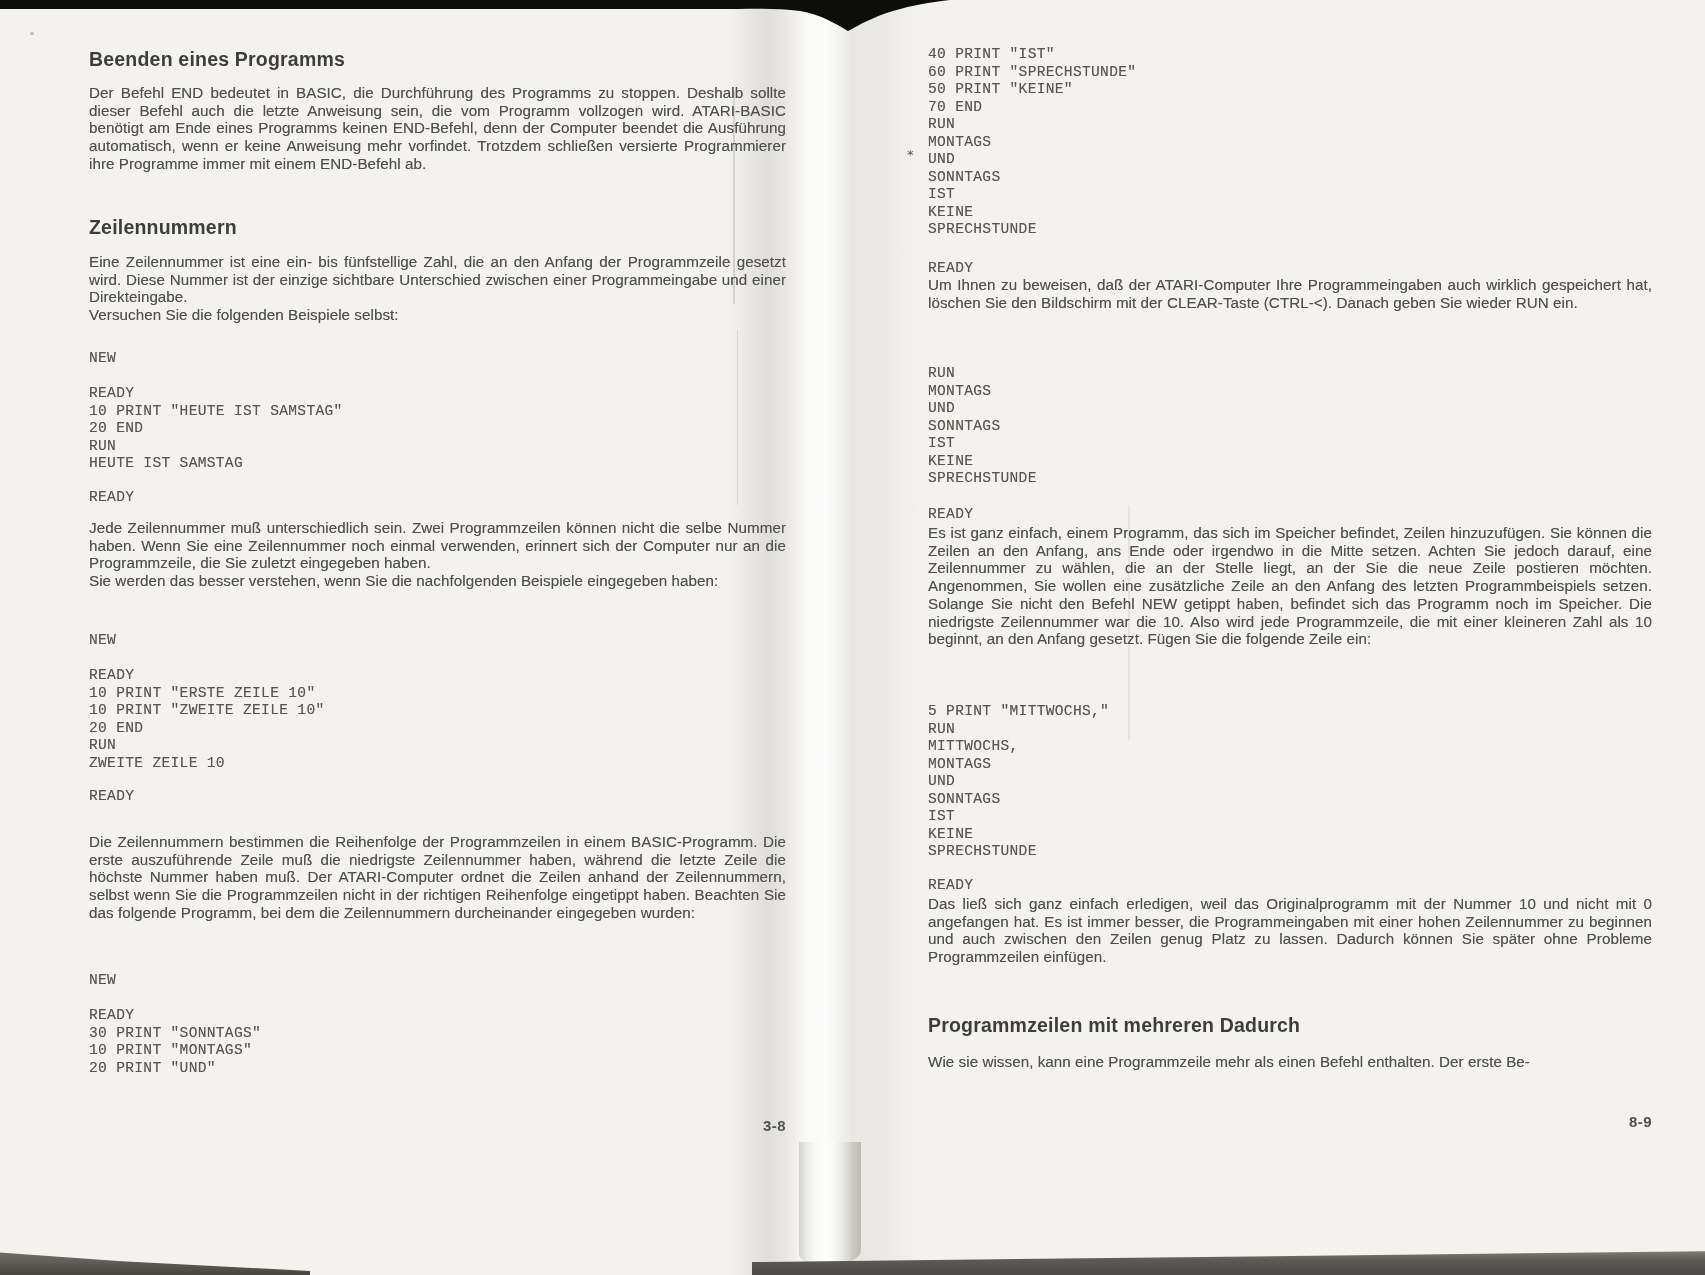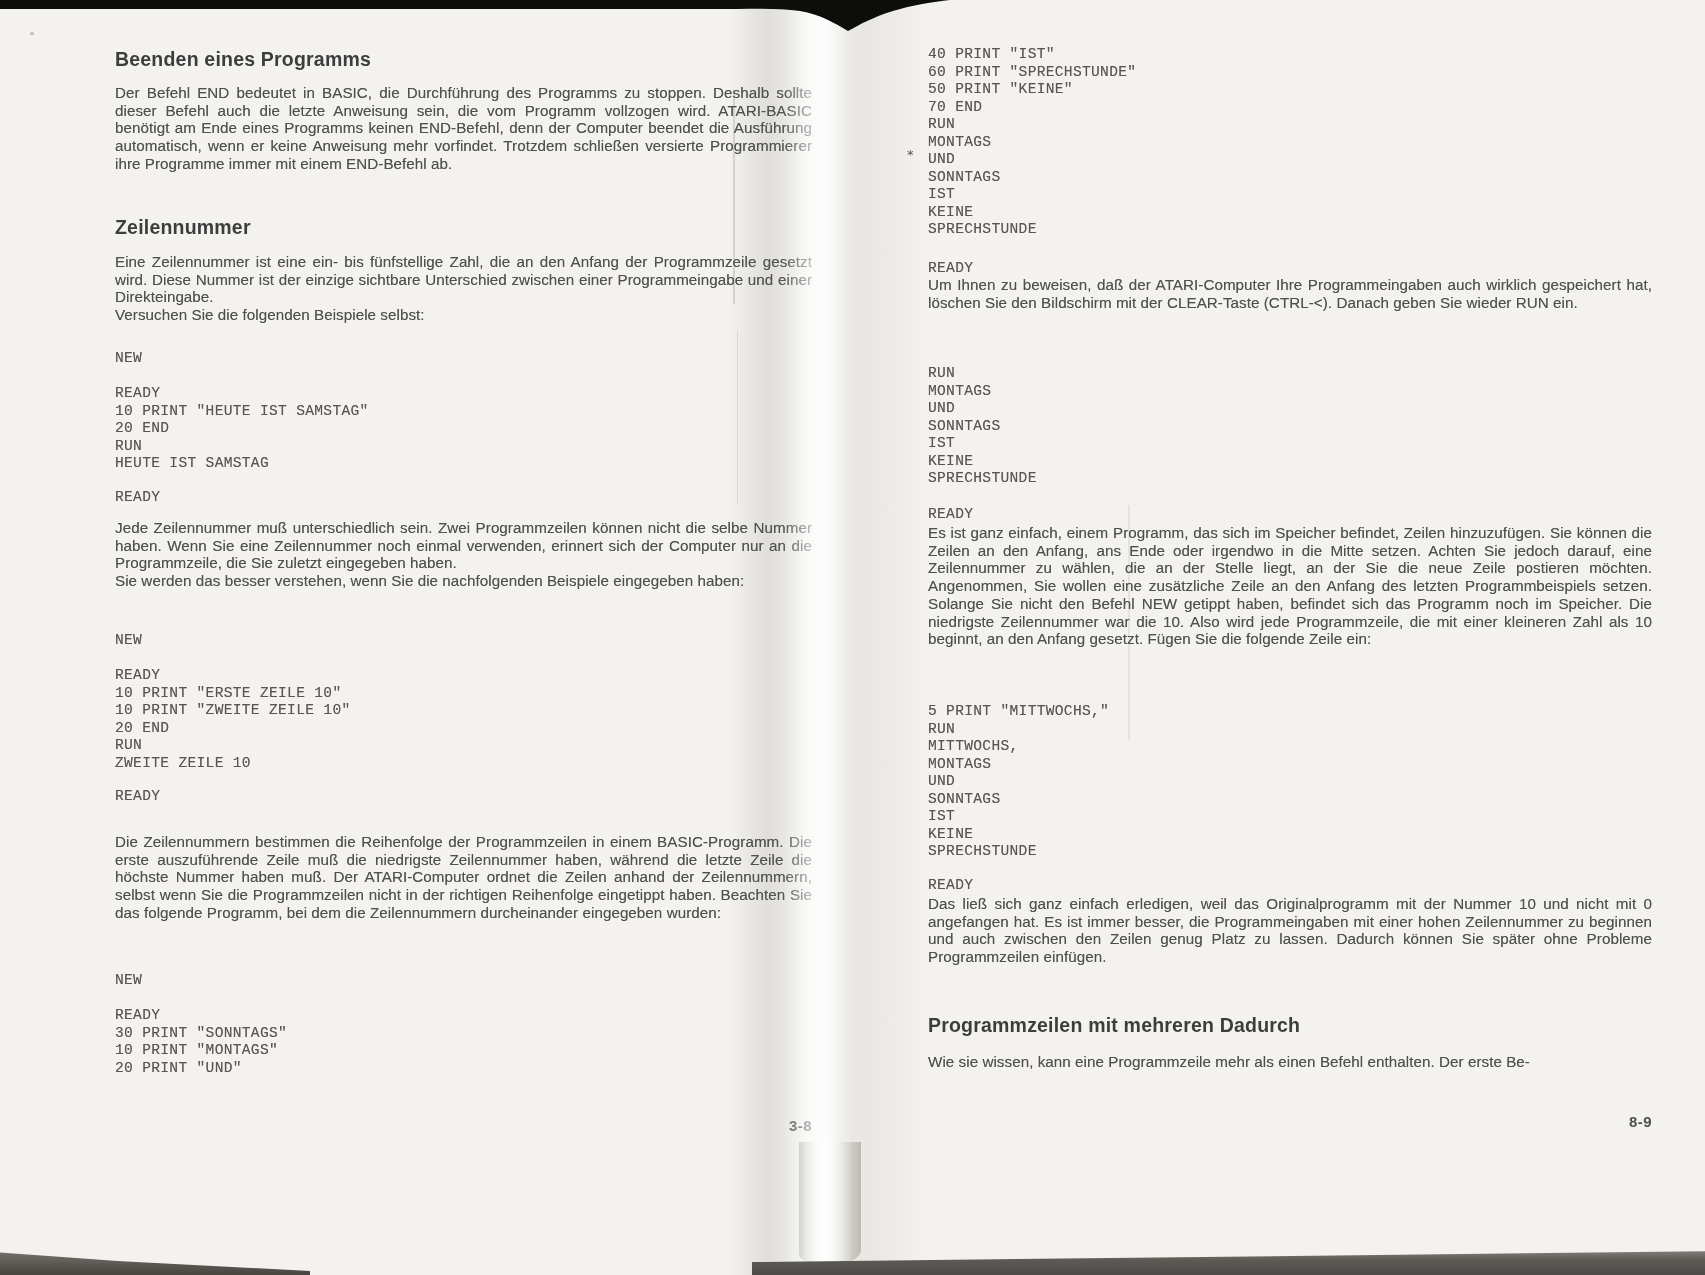--- a/index.html
+++ b/index.html
@@ -22,21 +22,21 @@
   .c{
     position:absolute;font-family:"Liberation Mono","DejaVu Sans Mono",monospace;
     font-size:14.6px;line-height:17.5px;color:#585650;white-space:pre-line;
     letter-spacing:.3px;text-shadow:0 0 .3px rgba(95,93,88,.5);
   }
   .pg{
     position:absolute;font-size:15px;color:#4f4f4f;text-align:right;
     letter-spacing:.4px;font-weight:bold;margin-top:7px;
   }
   
-  .lp{left:115px;width:697px;}
+  .lp{left:89px;width:697px;}
   
   .rp{left:928px;width:724px;}
 
   
   .spine-shadow{
     position:absolute;left:728px;top:0;width:196px;height:1275px;pointer-events:none;
     background:linear-gradient(90deg,
       rgba(90,88,82,0) 0%,
       rgba(90,88,82,.13) 20%,
       rgba(120,118,112,.10) 28%,
@@ -78,21 +78,21 @@
 </style>
 </head>
 <body>
 
 <div class="book">
 
   <div>
     <div class="h lp" style="top:48px">Beenden eines Programms</div>
     <div class="p lp" style="top:84px">Der Befehl END bedeutet in BASIC, die Durchführung des Programms zu stoppen. Deshalb sollte dieser Befehl auch die letzte Anweisung sein, die vom Programm vollzogen wird. ATARI-BASIC benötigt am Ende eines Programms keinen END-Befehl, denn der Computer beendet die Ausführung automatisch, wenn er keine Anweisung mehr vorfindet. Trotzdem schließen versierte Programmierer ihre Programme immer mit einem END-Befehl ab.</div>
 
-    <div class="h lp" style="top:216px">Zeilennummer</div>
+    <div class="h lp" style="top:216px">Zeilennummern</div>
     <div class="p lp" style="top:253px">Eine Zeilennummer ist eine ein- bis fünfstellige Zahl, die an den Anfang der Programmzeile gesetzt wird. Diese Nummer ist der einzige sichtbare Unterschied zwischen einer Pro­grammeingabe und einer Direkteingabe.
 Versuchen Sie die folgenden Beispiele selbst:</div>
 
     <div class="c lp" style="top:350px">NEW</div>
     <div class="c lp" style="top:385px">READY
 10 PRINT "HEUTE IST SAMSTAG"
 20 END
 RUN
 HEUTE IST SAMSTAG</div>
     <div class="c lp" style="top:489px">READY</div>

